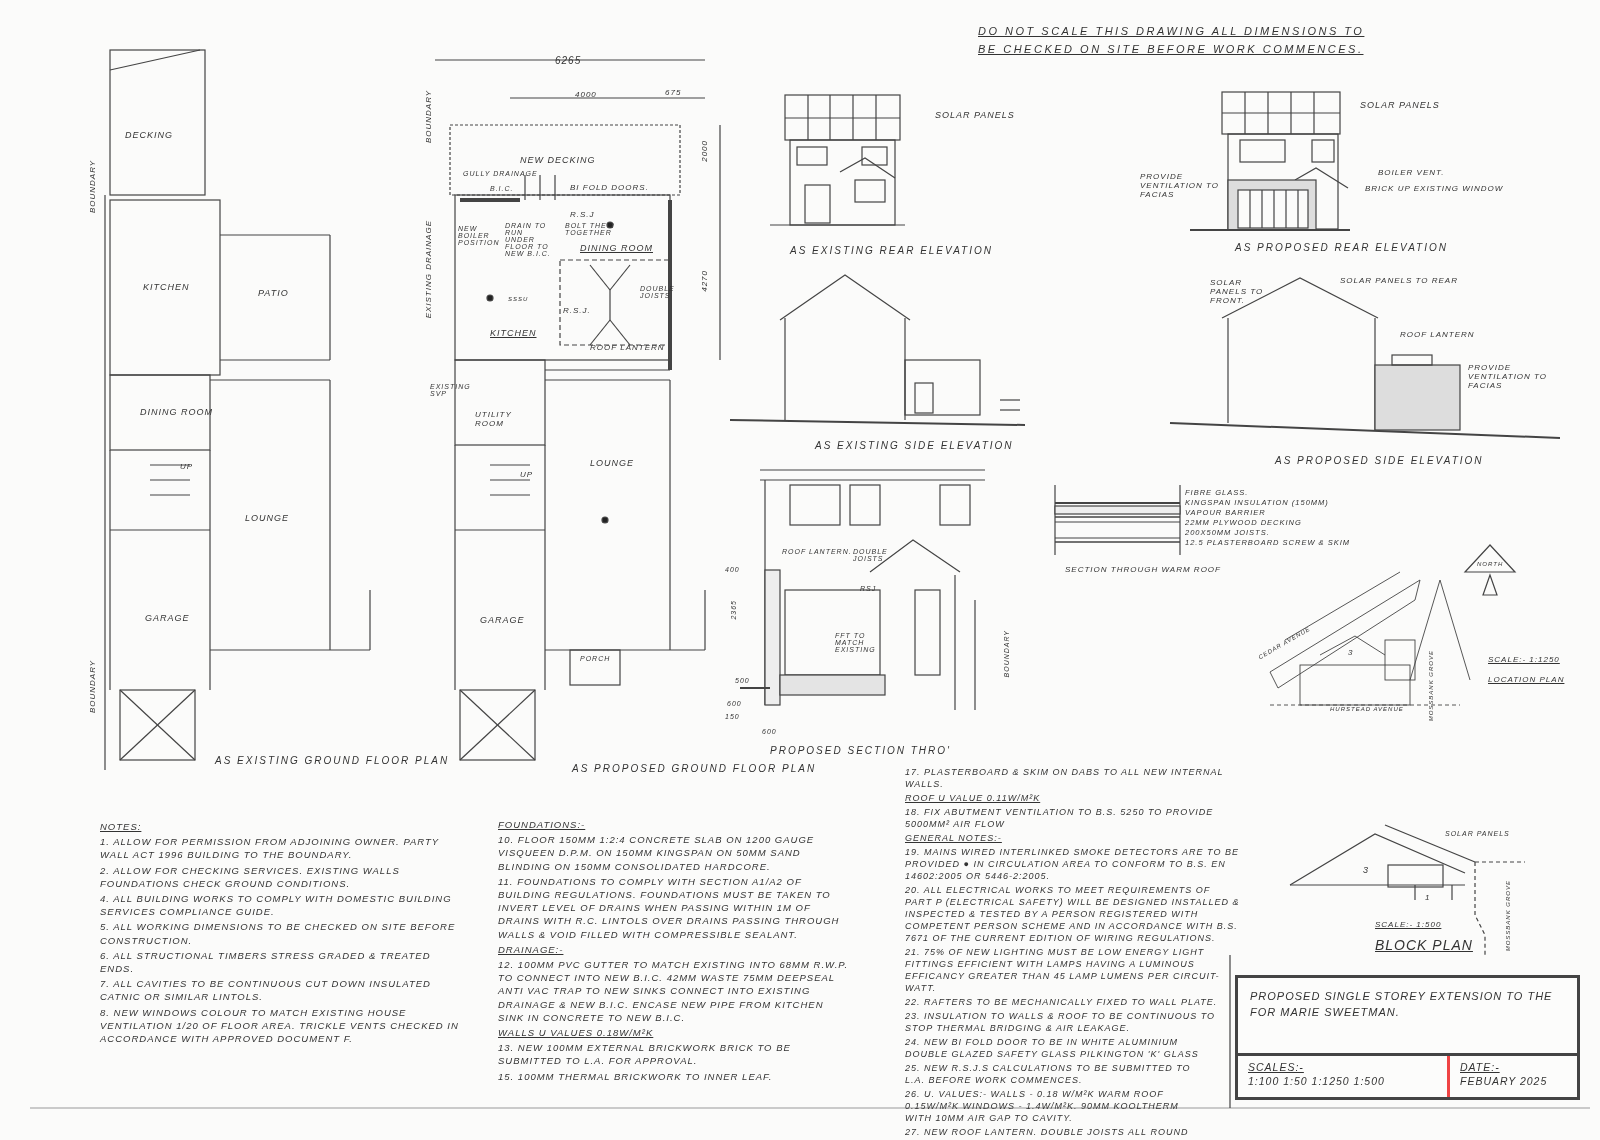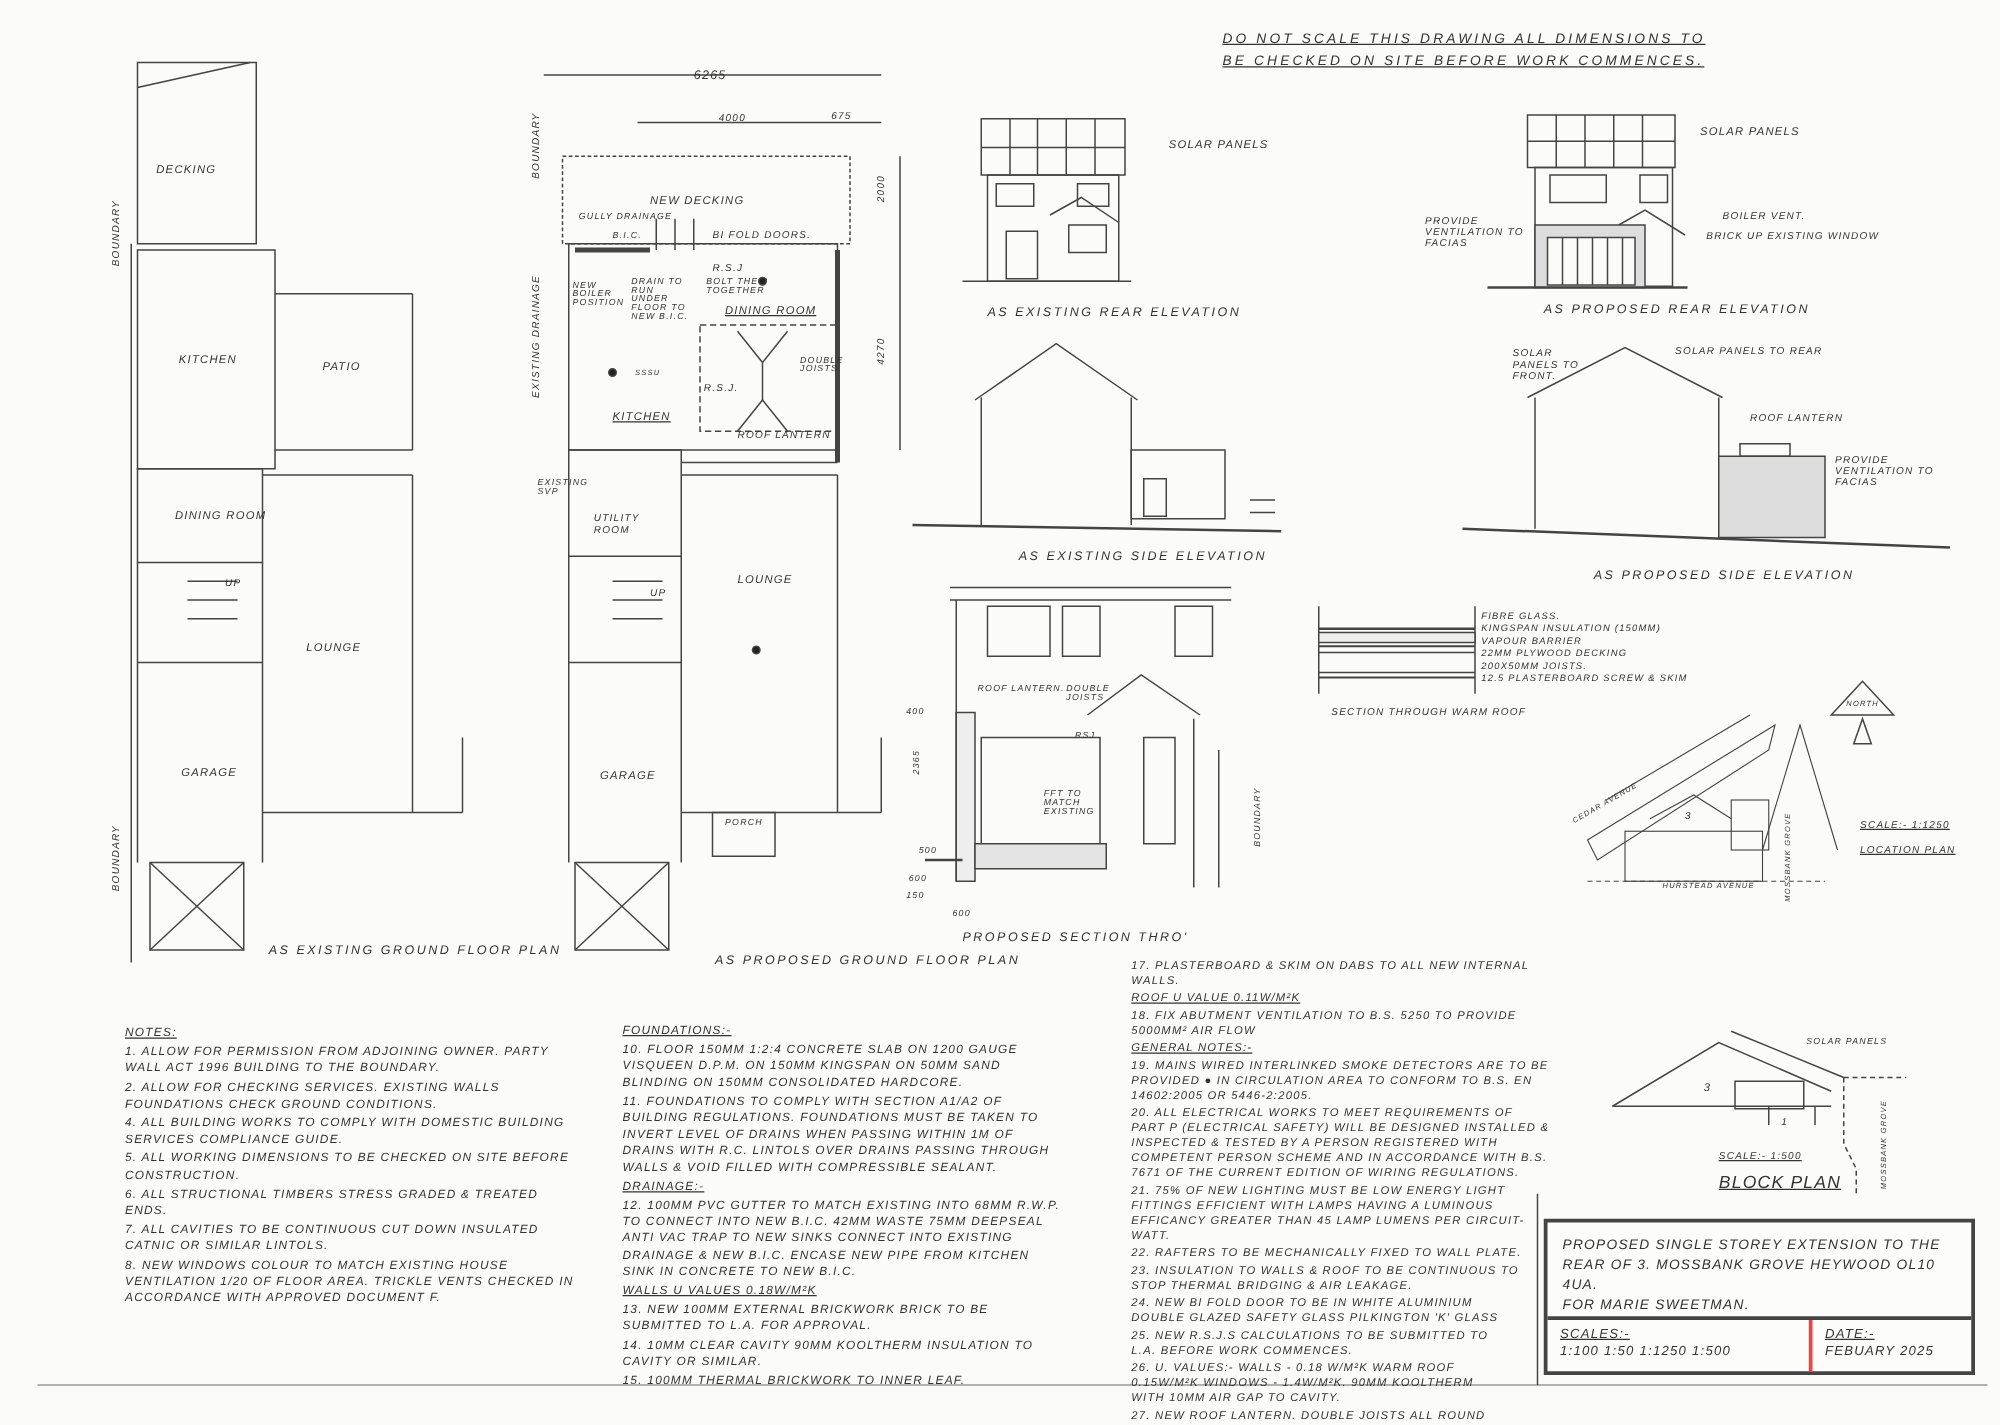--- a/index.html
+++ b/index.html
@@ -312,21 +312,20 @@
 </div>
 
 <div class="notes hand" style="left:498px;top:818px;width:355px">
   <p class="ul">Foundations:-</p>
   <p>10. Floor 150mm 1:2:4 concrete slab on 1200 gauge Visqueen D.P.M. on 150mm Kingspan on 50mm sand blinding on 150mm consolidated hardcore.</p>
   <p>11. Foundations to comply with Section A1/A2 of Building Regulations. Foundations must be taken to invert level of drains when passing within 1m of drains with R.C. lintols over drains passing through walls &amp; void filled with compressible sealant.</p>
   <p class="ul">Drainage:-</p>
   <p>12. 100mm PVC gutter to match existing into 68mm R.W.P. to connect into new B.I.C. 42mm waste 75mm deepseal anti vac trap to new sinks connect into existing drainage &amp; new B.I.C. Encase new pipe from kitchen sink in concrete to new B.I.C.</p>
   <p class="ul">Walls U Values 0.18W/m²K</p>
   <p>13. New 100mm external brickwork brick to be submitted to L.A. for approval.</p>
-  <p>14. 10mm clear cavity 90mm Kooltherm insulation to cavity or similar.</p>
   <p>15. 100mm thermal brickwork to inner leaf.</p>
 </div>
 
 <div class="notes hand" style="left:905px;top:766px;width:335px;font-size:9px;line-height:12px">
   <p>17. Plasterboard &amp; skim on dabs to all new internal walls.</p>
   <p class="ul">Roof U Value 0.11W/m²K</p>
   <p>18. Fix abutment ventilation to B.S. 5250 to provide 5000mm² air flow</p>
   <p class="ul">General Notes:-</p>
   <p>19. Mains wired interlinked smoke detectors are to be provided ● in circulation area to conform to B.S. EN 14602:2005 or 5446-2:2005.</p>
   <p>20. All electrical works to meet requirements of Part P (electrical safety) will be designed installed &amp; inspected &amp; tested by a person registered with competent person scheme and in accordance with B.S. 7671 of the current edition of wiring regulations.</p>
@@ -335,21 +334,20 @@
   <p>23. Insulation to walls &amp; roof to be continuous to stop thermal bridging &amp; air leakage.</p>
   <p style="width:300px">24. New Bi fold door to be in white aluminium double glazed safety glass Pilkington 'K' glass</p>
   <p style="width:300px">25. New R.S.J.s calculations to be submitted to L.A. before work commences.</p>
   <p style="width:300px">26. U. Values:- walls - 0.18 W/m²K warm roof 0.15W/m²K windows - 1.4W/m²K. 90mm Kooltherm with 10mm air gap to cavity.</p>
   <p style="width:300px">27. New roof lantern. Double joists all round</p>
 </div>
 
 <div class="title-block hand">
   <div class="tb-main">
     <div>Proposed single storey extension to the</div>
-    <div>rear of 3. Mossbank Grove Heywood OL10 4UA.</div>
     <div>For Marie Sweetman.</div>
   </div>
   <div class="tb-row">
     <div class="tb-cell scales">
       <div class="ul">Scales:-</div>
       <div>1:100  1:50  1:1250  1:500</div>
     </div>
     <div class="tb-cell">
       <div class="ul">Date:-</div>
       <div>Febuary 2025</div>

